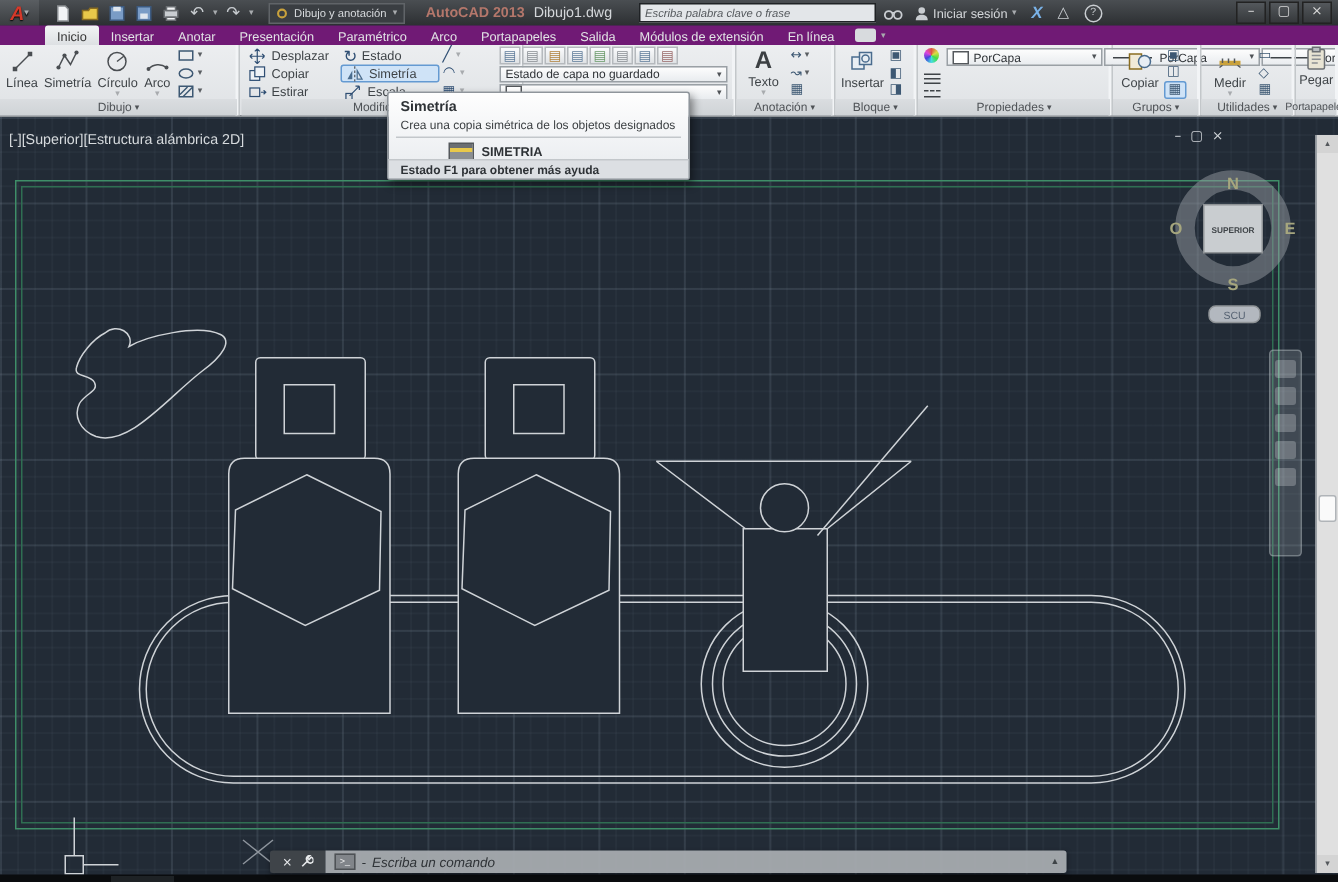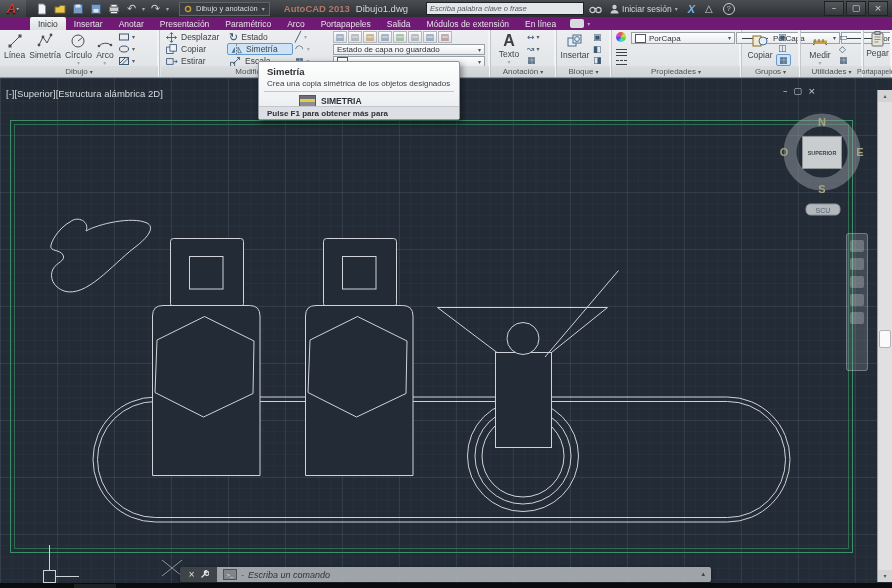--- a/index.html
+++ b/index.html
@@ -629,19 +629,19 @@
 
   <div class="tooltip">
     <div class="tt-title">Simetría</div>
     <div class="tt-desc">Crea una copia simétrica de los objetos designados</div>
     <div class="tt-div"></div>
     <div class="tt-cmdrow">
       <span class="tt-cmdicon"></span>
       <span class="tt-cmd">SIMETRIA</span>
     </div>
     <div class="tt-help">
-        <span>Pulse F1 para obtener más para</span>
+        <span>Estado F1 para obtener más ayuda</span>
       </div>
   </div>
 
   <div class="bottomstrip"></div>
   <div class="bs-block"></div>
 </div>
 
 </body></html>

